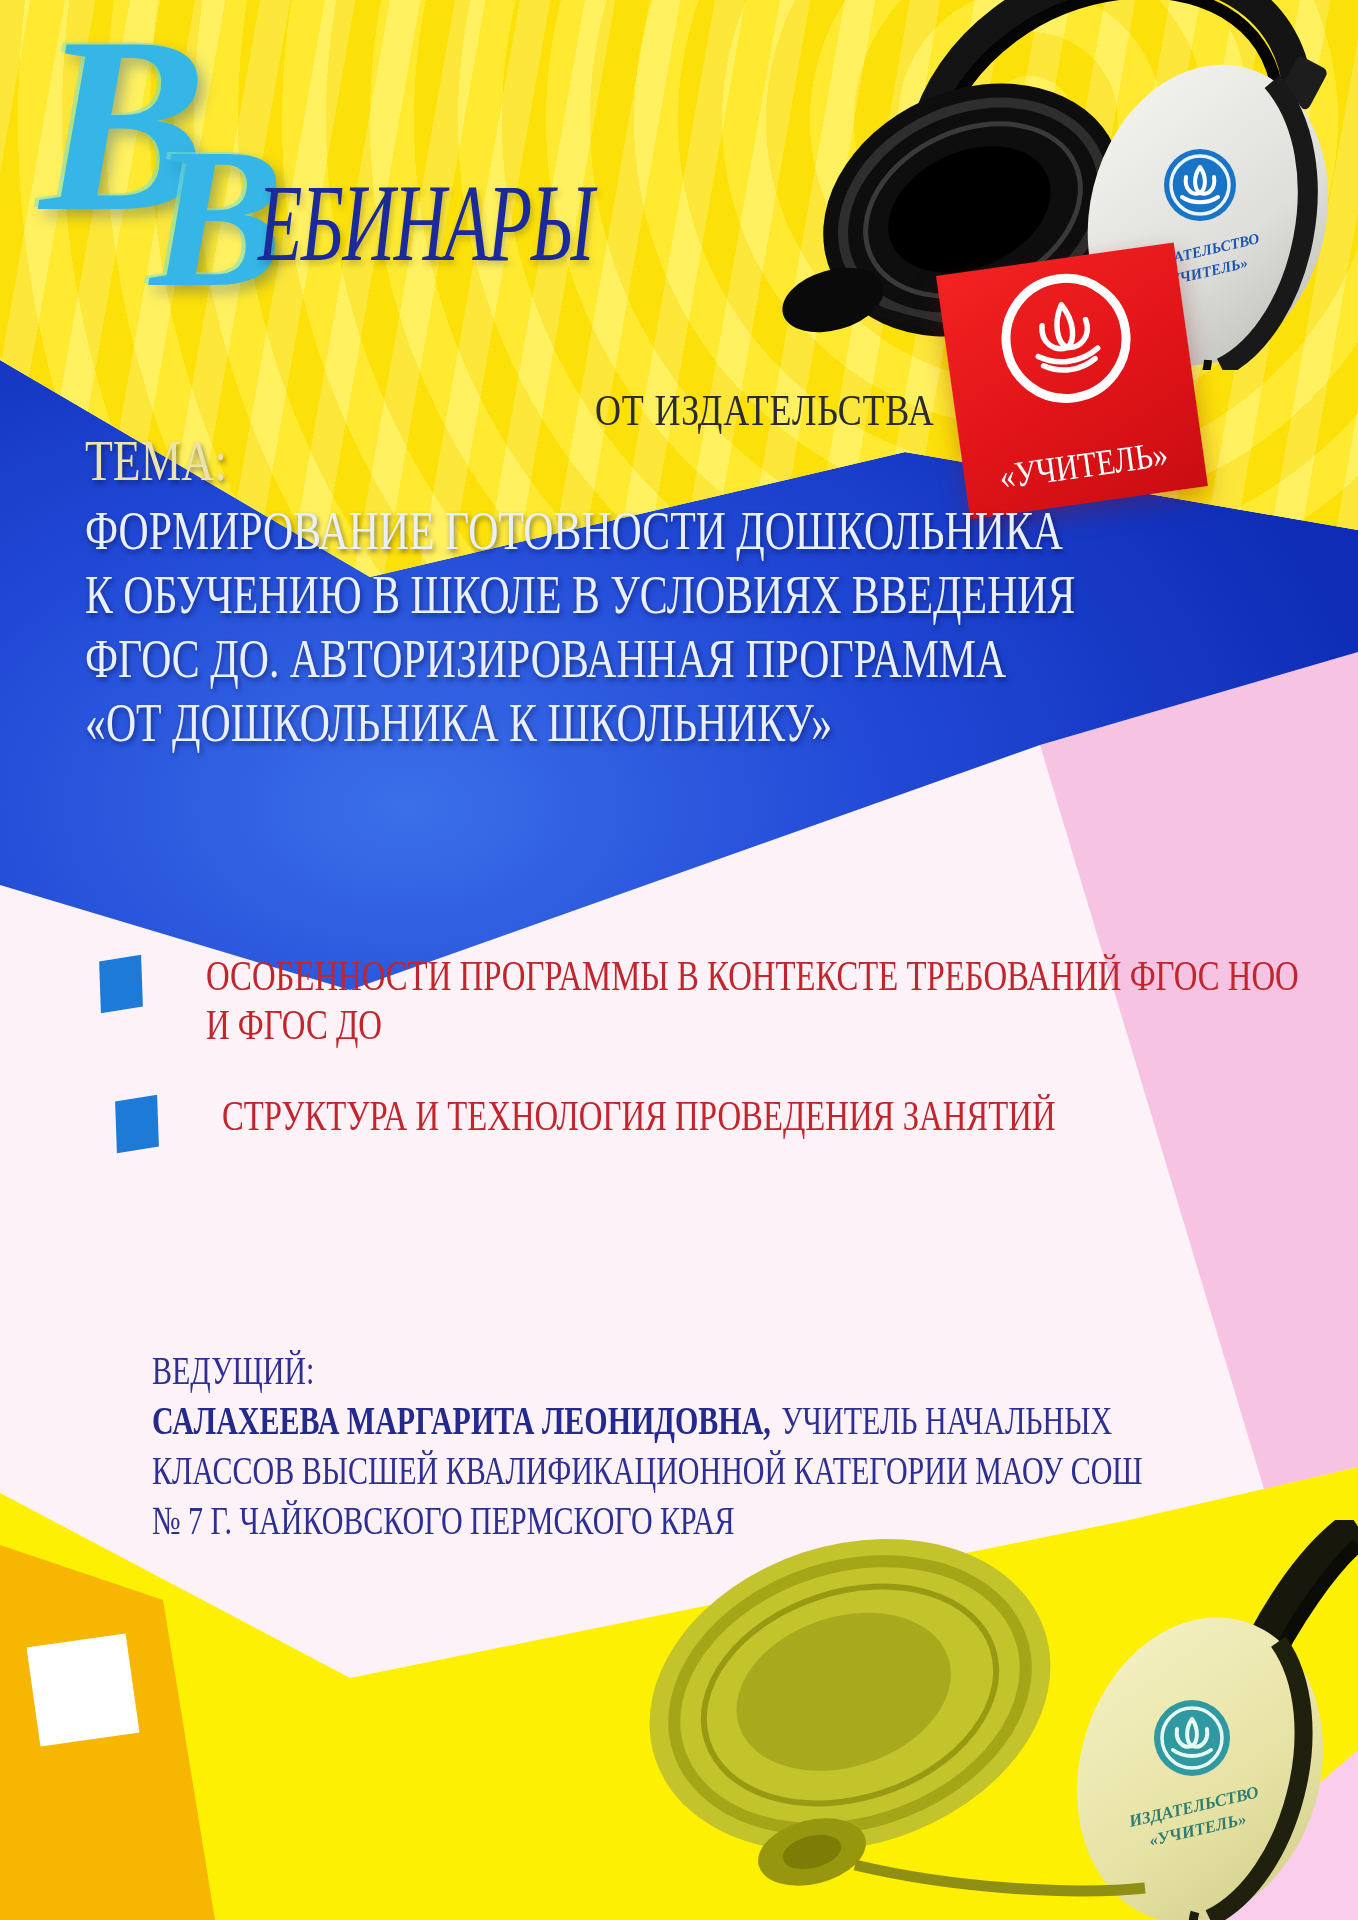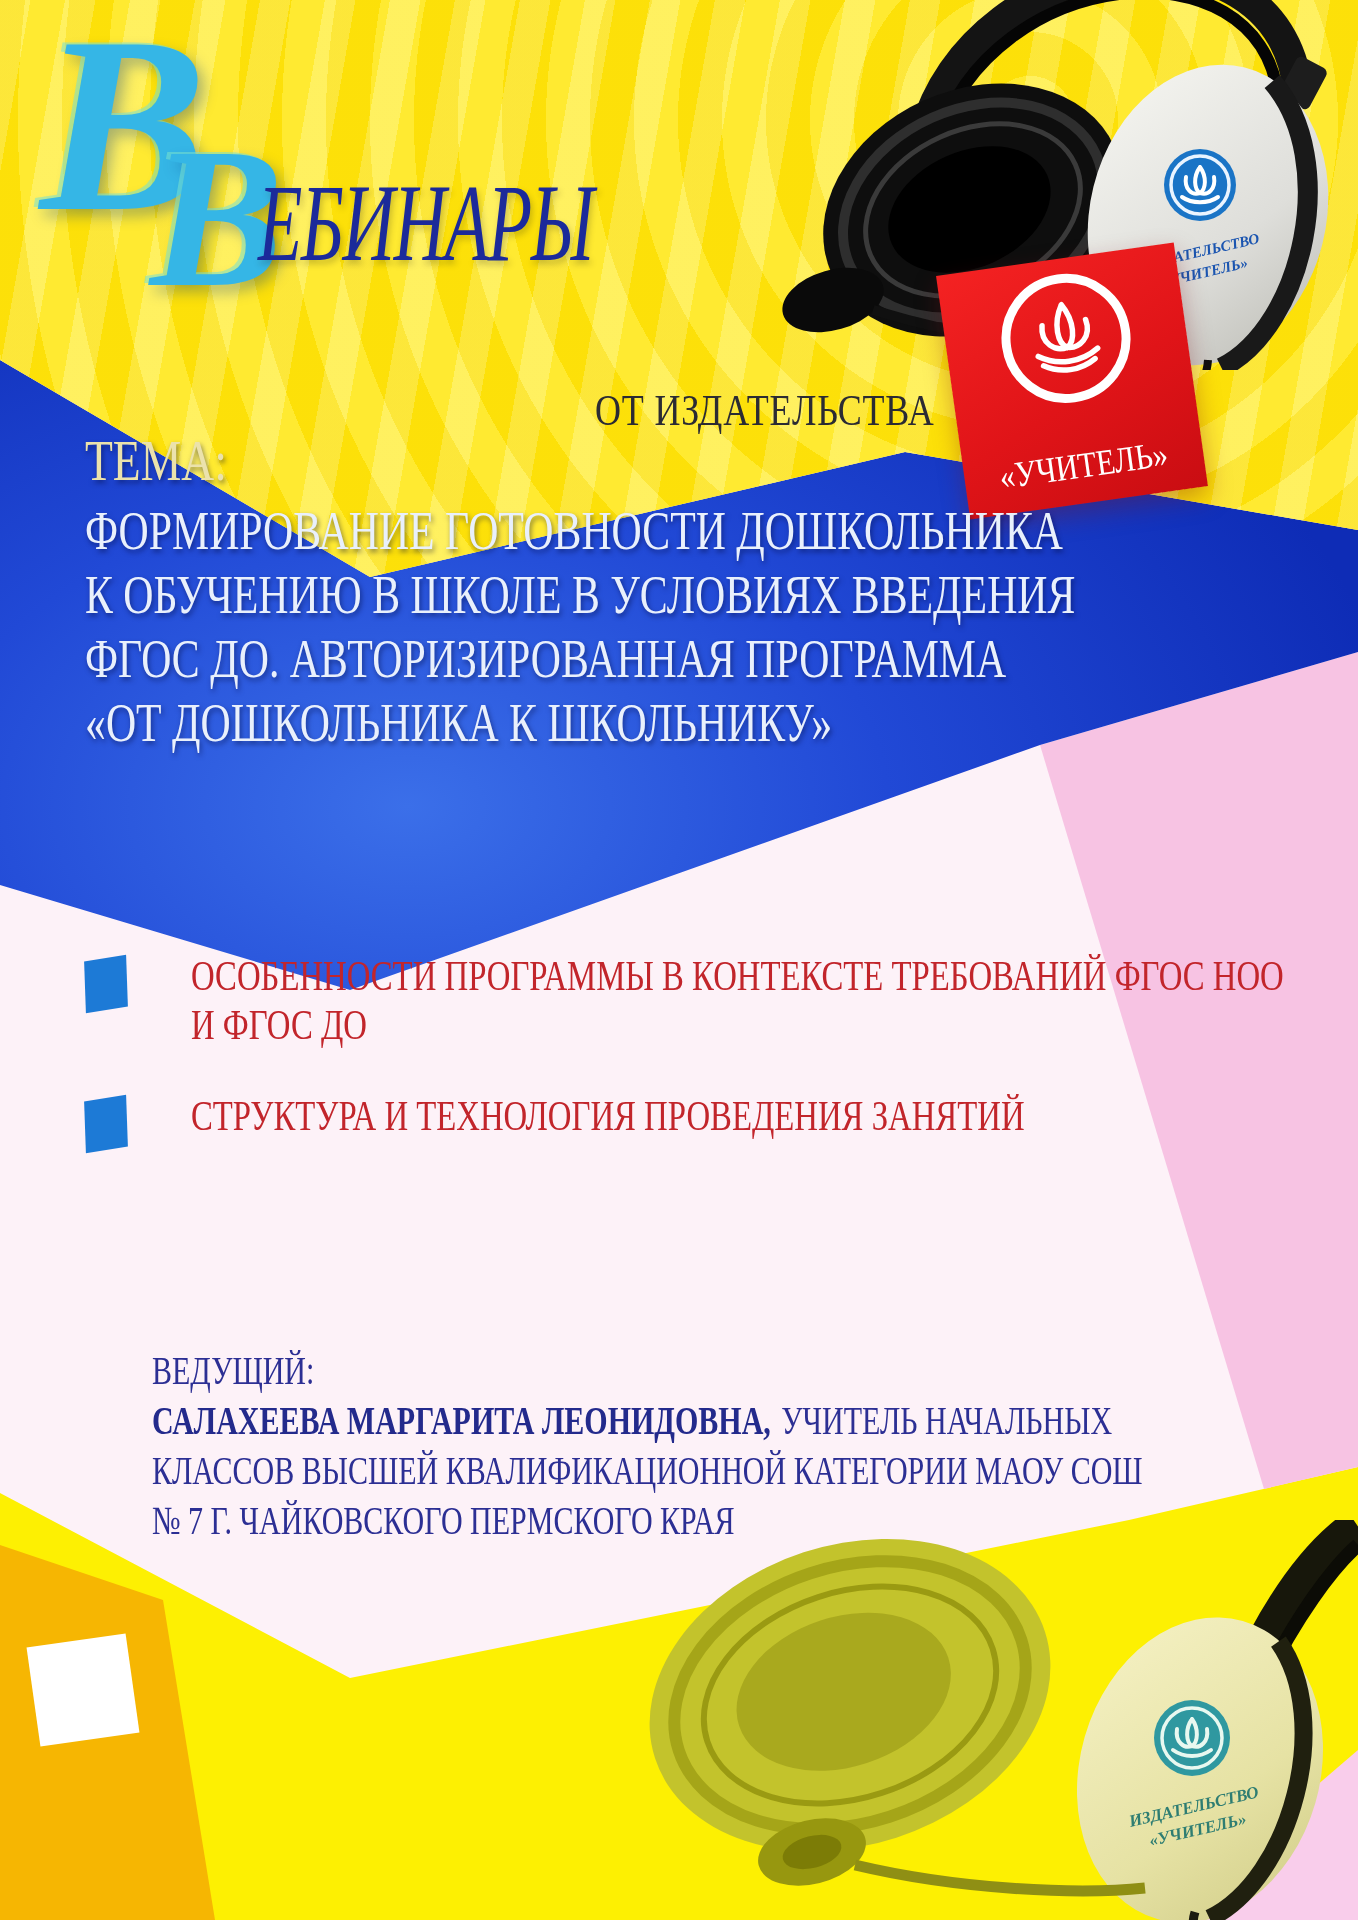--- a/index.html
+++ b/index.html
@@ -81,24 +81,24 @@
   #logo-caption .sx{transform-origin:50% 0;}
 
   
   #topic{position:absolute;left:85px;top:432px;}
   #topic-heading{font-size:57px;color:#ebe2ac;line-height:1;margin-bottom:10px;
     text-shadow:2px 3px 6px rgba(0,10,60,0.5);}
   .topic-line{font-size:55px;color:#e9f0fc;line-height:64px;
     text-shadow:2px 3px 6px rgba(0,10,60,0.5);}
 
   
-  #agenda{position:absolute;left:85px;top:952px;width:1240px;font-family:Liberation Serif, serif;}
+  #agenda{position:absolute;left:100px;top:952px;width:1240px;font-family:Liberation Serif, serif;}
   .agenda-row{display:flex;align-items:flex-start;}
   .agenda-row.mb1{margin-bottom:42px;}
-  .agenda-row.mb2{margin-bottom:54px;}
+  .agenda-row.mb2{margin-bottom:54px;margin-left:16px;}
   .marker{flex:0 0 auto;width:42px;height:52px;background:#1d7ad6;
     transform:skewY(-7deg) rotate(-2deg);margin-right:64px;margin-top:6px;}
   .agenda-text{font-size:42px;line-height:49px;color:#c2252b;}
 
   
   #presenter{position:absolute;left:152px;top:1346px;color:#2c2f94;
     font-size:40px;line-height:50px;}
   #presenter .bold{font-weight:bold;color:#232a8c;}
   #presenter .gap{margin-left:14px;}
 

